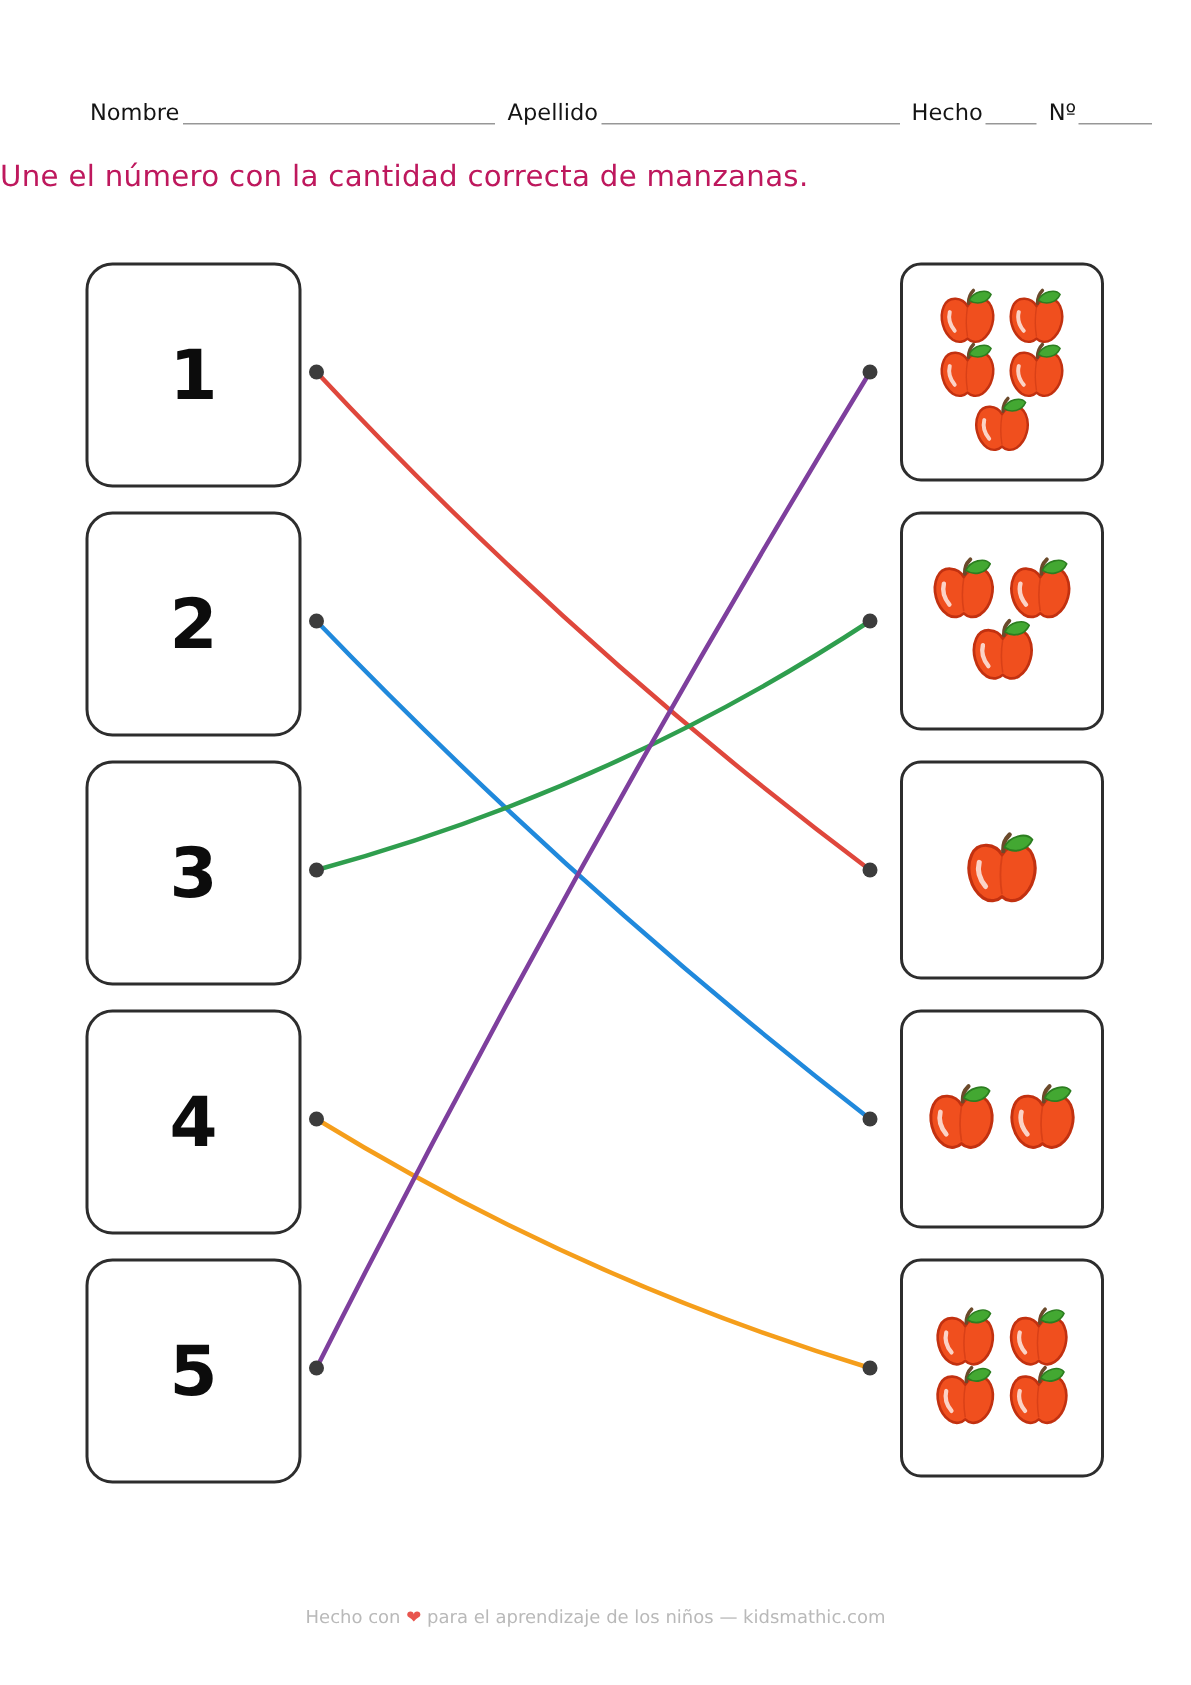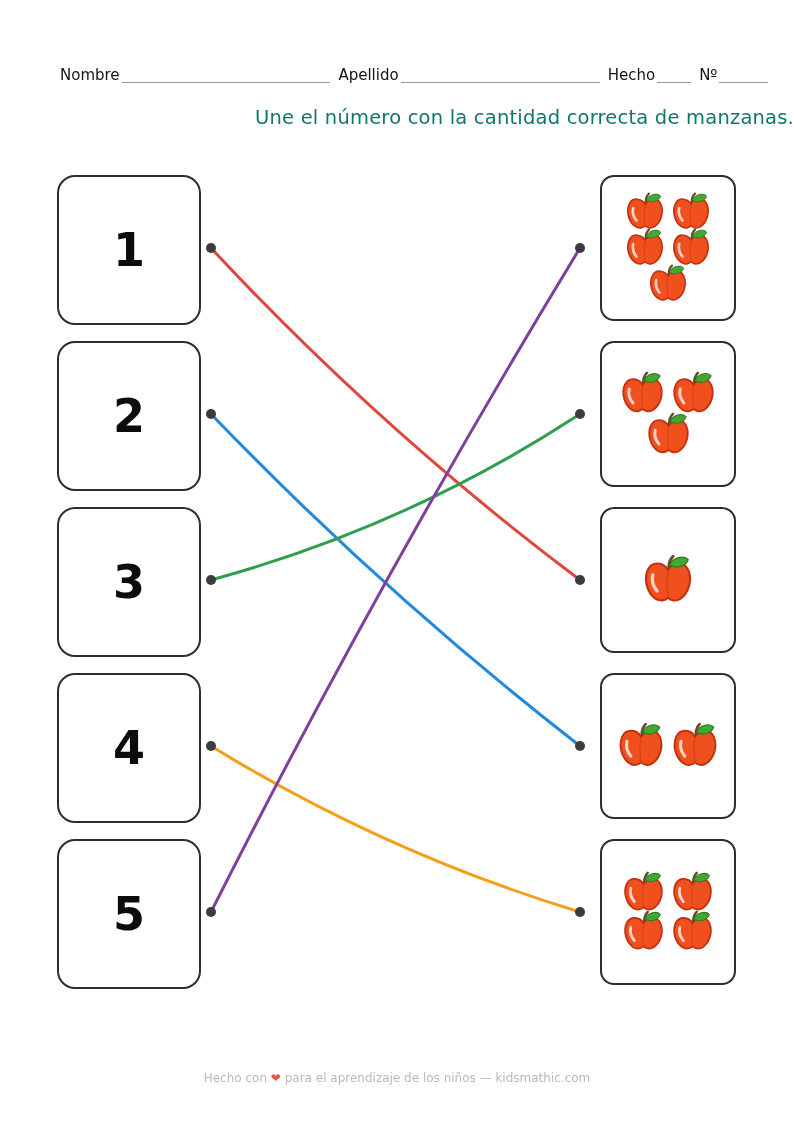--- a/index.html
+++ b/index.html
@@ -6,22 +6,22 @@
   .page{position:relative;width:794px;height:1123px;background:#ffffff;overflow:hidden;
         font-family:"DejaVu Sans","Liberation Sans",sans-serif;}
 
   
   .hdr{position:absolute;top:66px;left:60px;right:26px;display:flex;align-items:flex-start;
        font-size:15px;color:#141414;}
   .hdr .lbl{white-space:nowrap;padding-bottom:2px;}
   .hdr .line{border-bottom:1.4px solid #979797;height:16px;margin:0 8px 3px 2px;}
   .hdr .w1{flex:4.3}.hdr .w2{flex:4.1}.hdr .w3{flex:0.7}.hdr .w4{flex:1.0;margin-right:0;}
 
-  .title{position:absolute;top:106px;left:0;width:100%;text-align:right;
-         font-size:19.5px;color:#0f766e;letter-spacing:.2px;}
+  .title{position:absolute;top:106px;left:0;width:100%;text-align:left;
+         font-size:19.5px;color:#be185d;letter-spacing:.2px;}
 
   .num-box{position:absolute;left:57px;width:140px;height:146px;background:#fff;
            border:2.5px solid #2d2d2d;border-radius:18px;
            display:flex;align-items:center;justify-content:center;}
   .num-box span{font-size:46px;font-weight:bold;color:#0c0c0c;}
 
   .apple-box{position:absolute;left:600px;width:136px;height:146px;background:#fff;
              border:2px solid #2d2d2d;border-radius:14px;box-sizing:border-box;
              display:flex;flex-direction:column;align-items:center;justify-content:center;
              padding:4px 0;}

